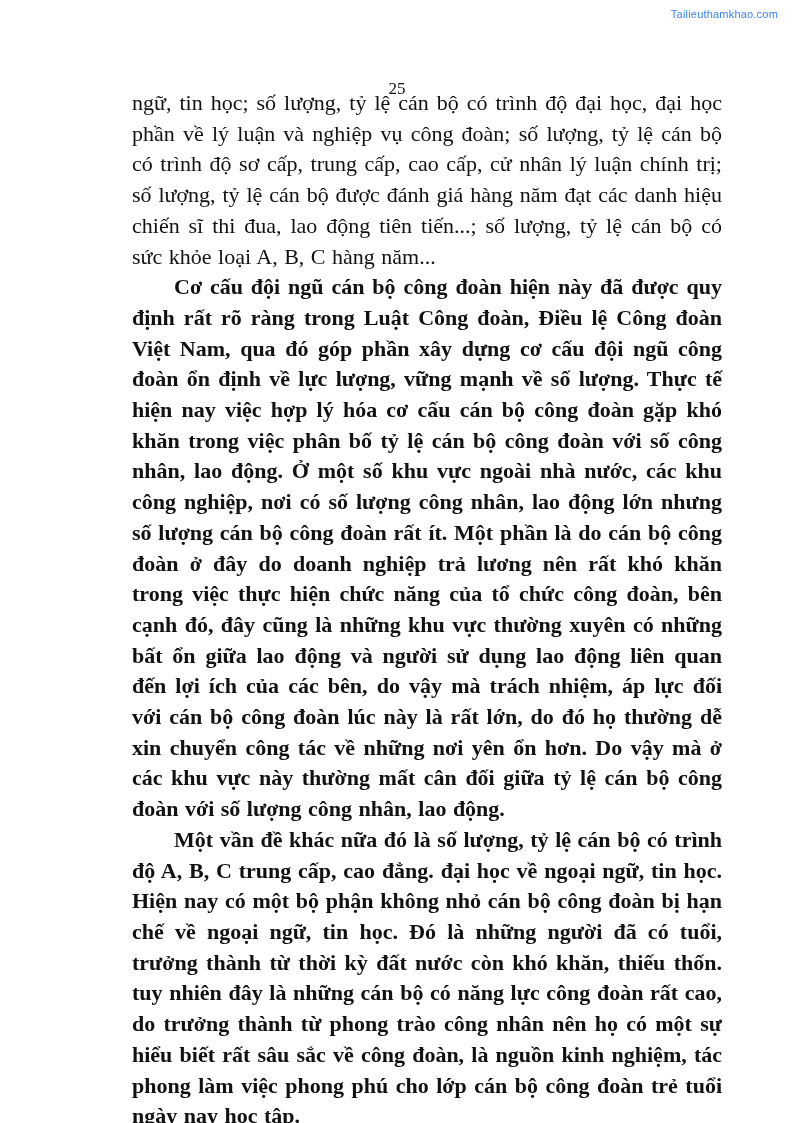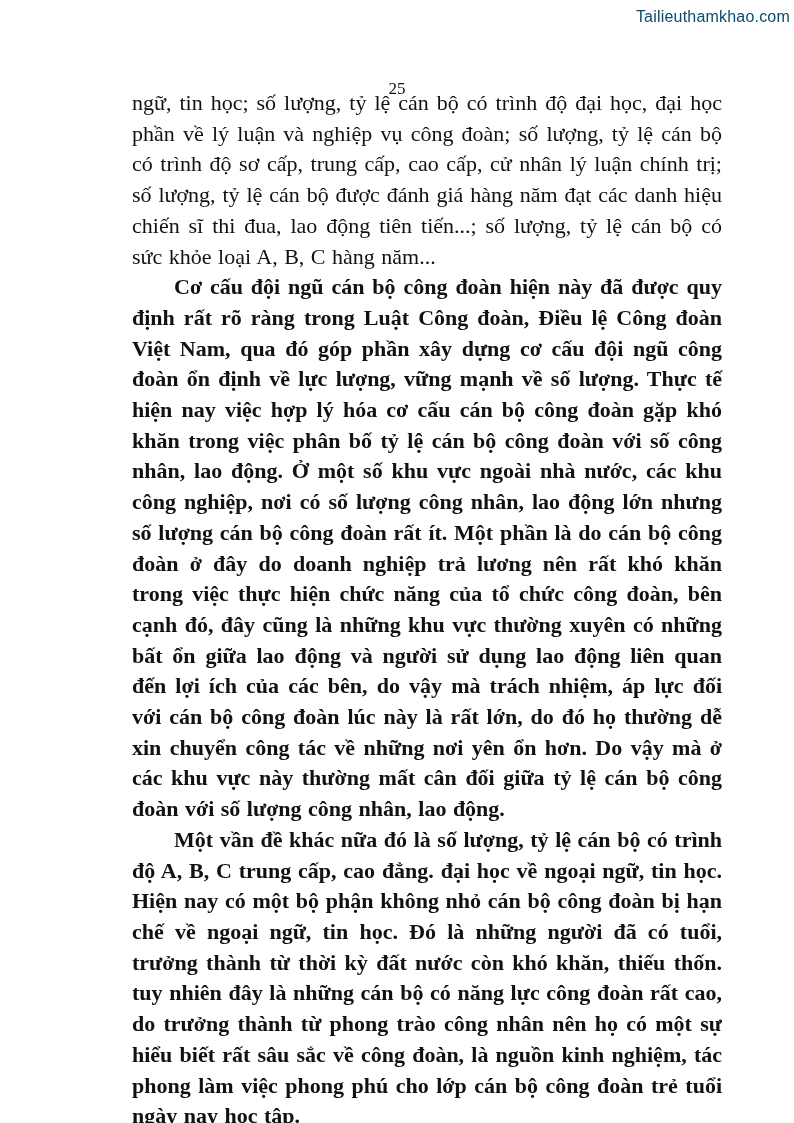--- a/index.html
+++ b/index.html
@@ -13,24 +13,24 @@
     height: 1123px;
     margin: 0 auto;
     background: #ffffff;
     overflow: hidden;
     font-family: "Liberation Serif", "DejaVu Serif", serif;
     color: #111111;
   }
   .watermark {
     position: absolute;
     top: 8px;
-    right: 4px;
+    right: 16px;
     font-family: "Liberation Sans", "DejaVu Sans", sans-serif;
-    font-size: 16px;
-    color: #0c4a6e;
+    font-size: 11px;
+    color: #3b82f6;
     letter-spacing: 0.2px;
   }
   .page-number {
     position: absolute;
     top: 46px;
     left: 0;
     width: 100%;
     text-align: center;
     font-size: 17px;
     color: #111111;

